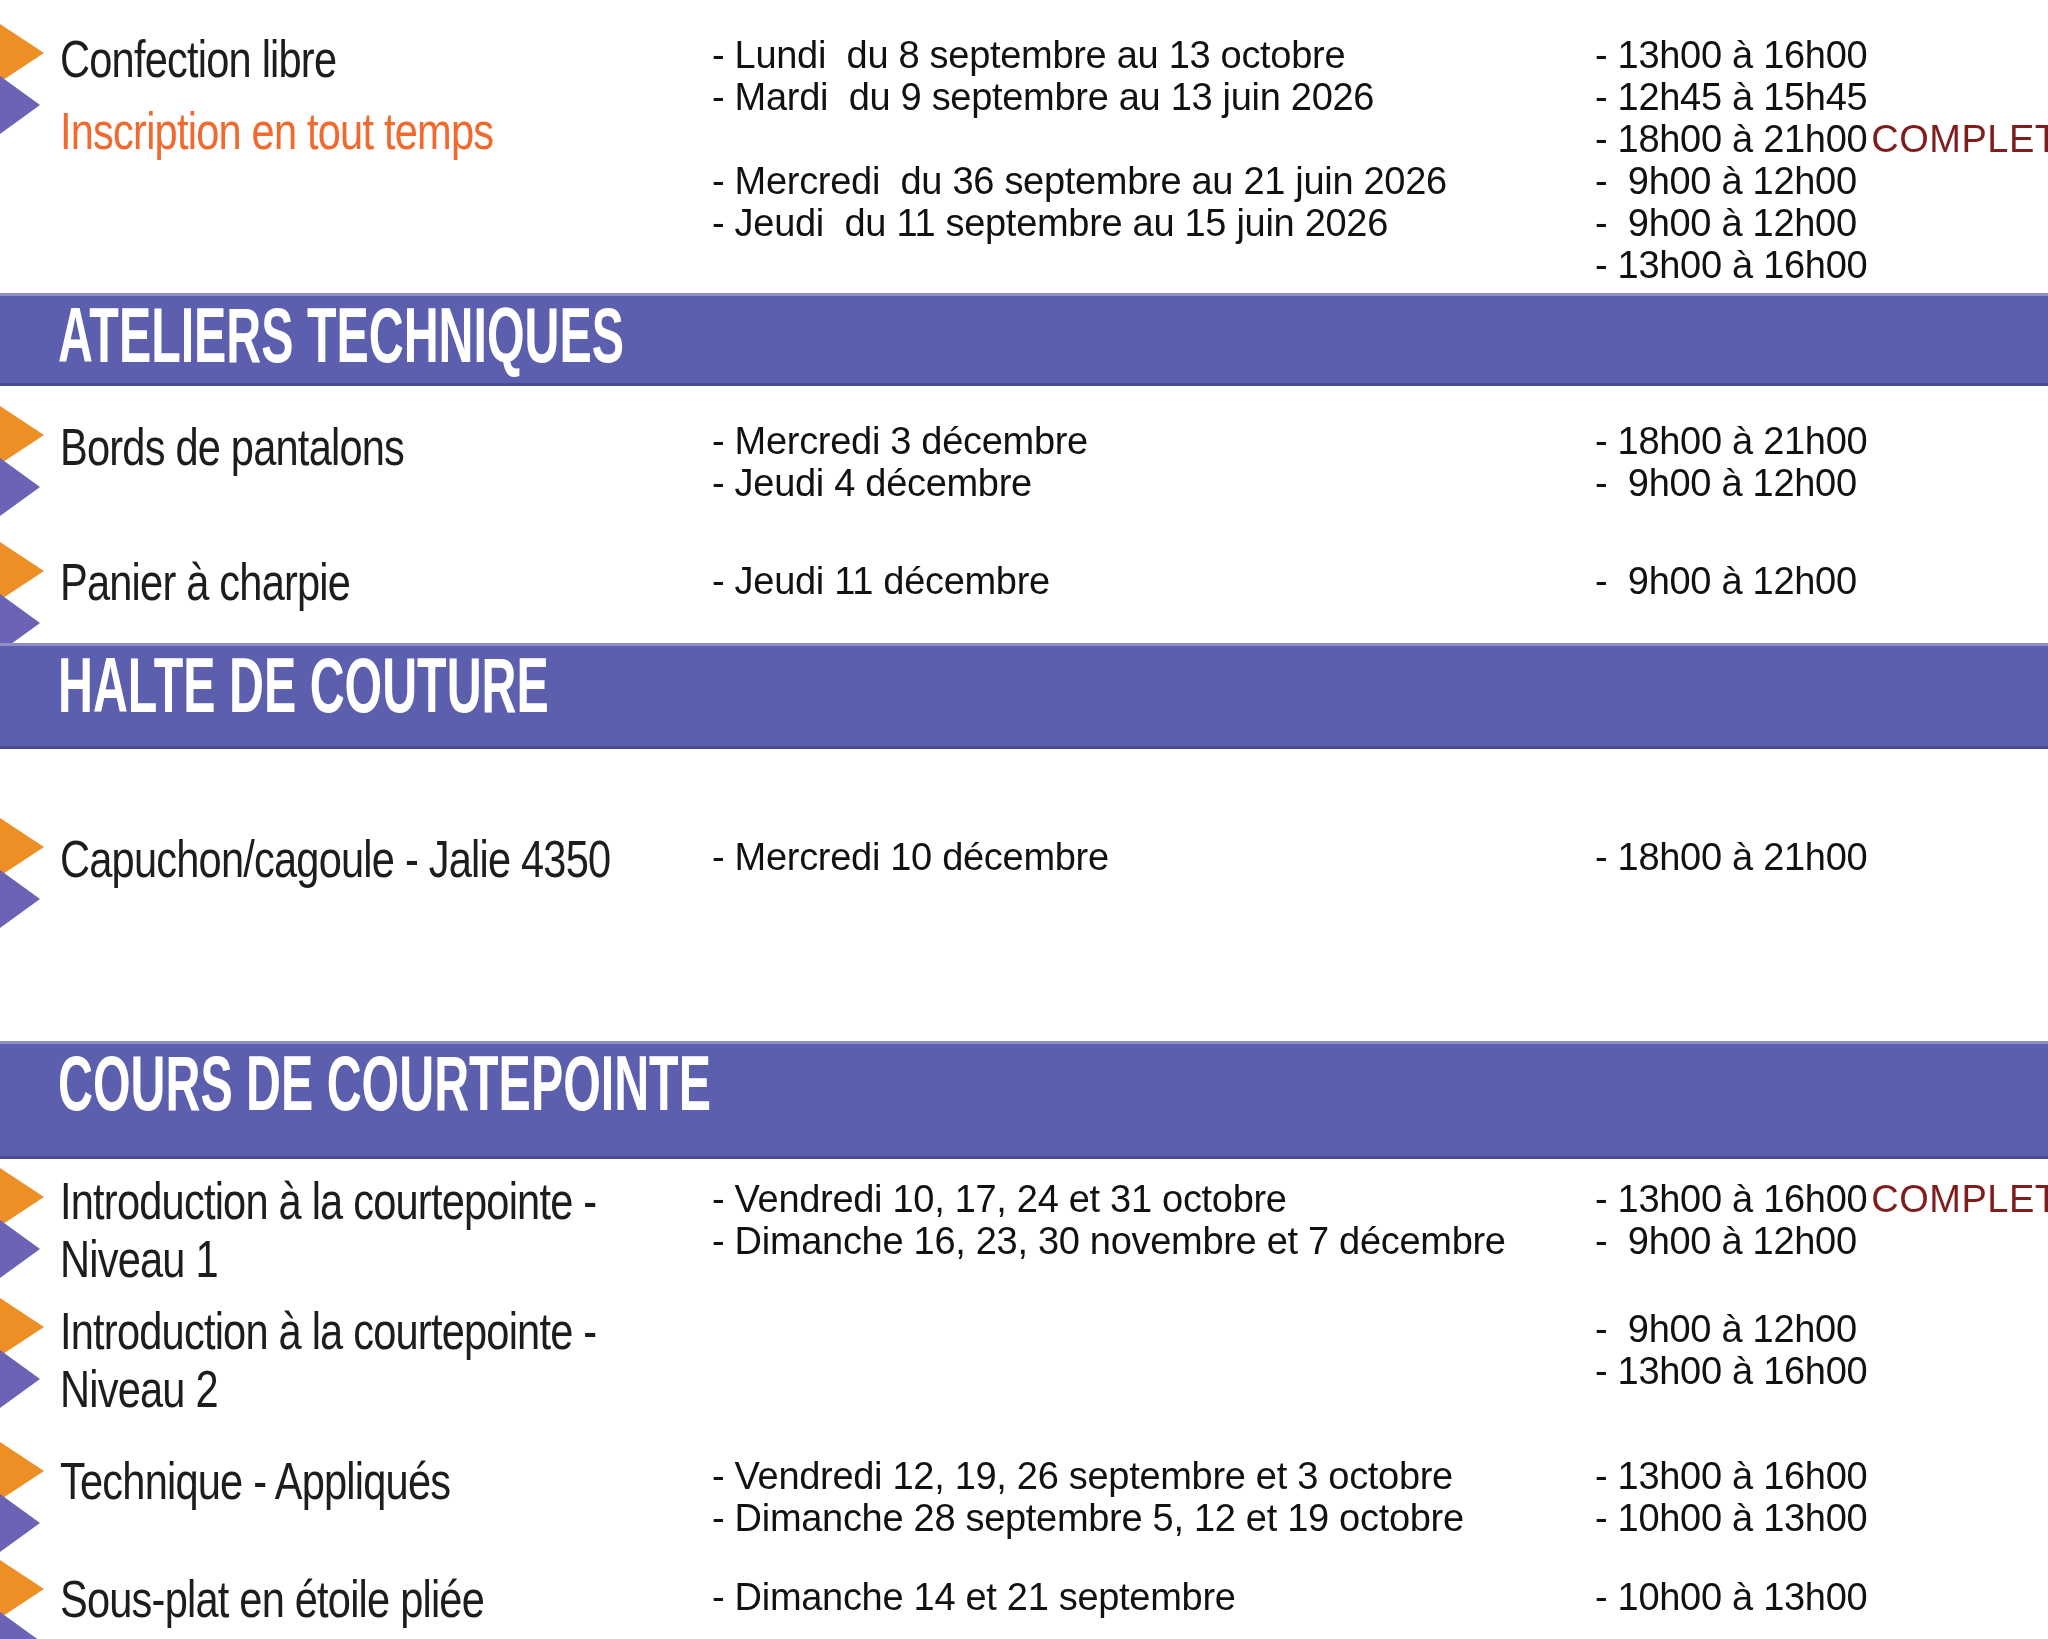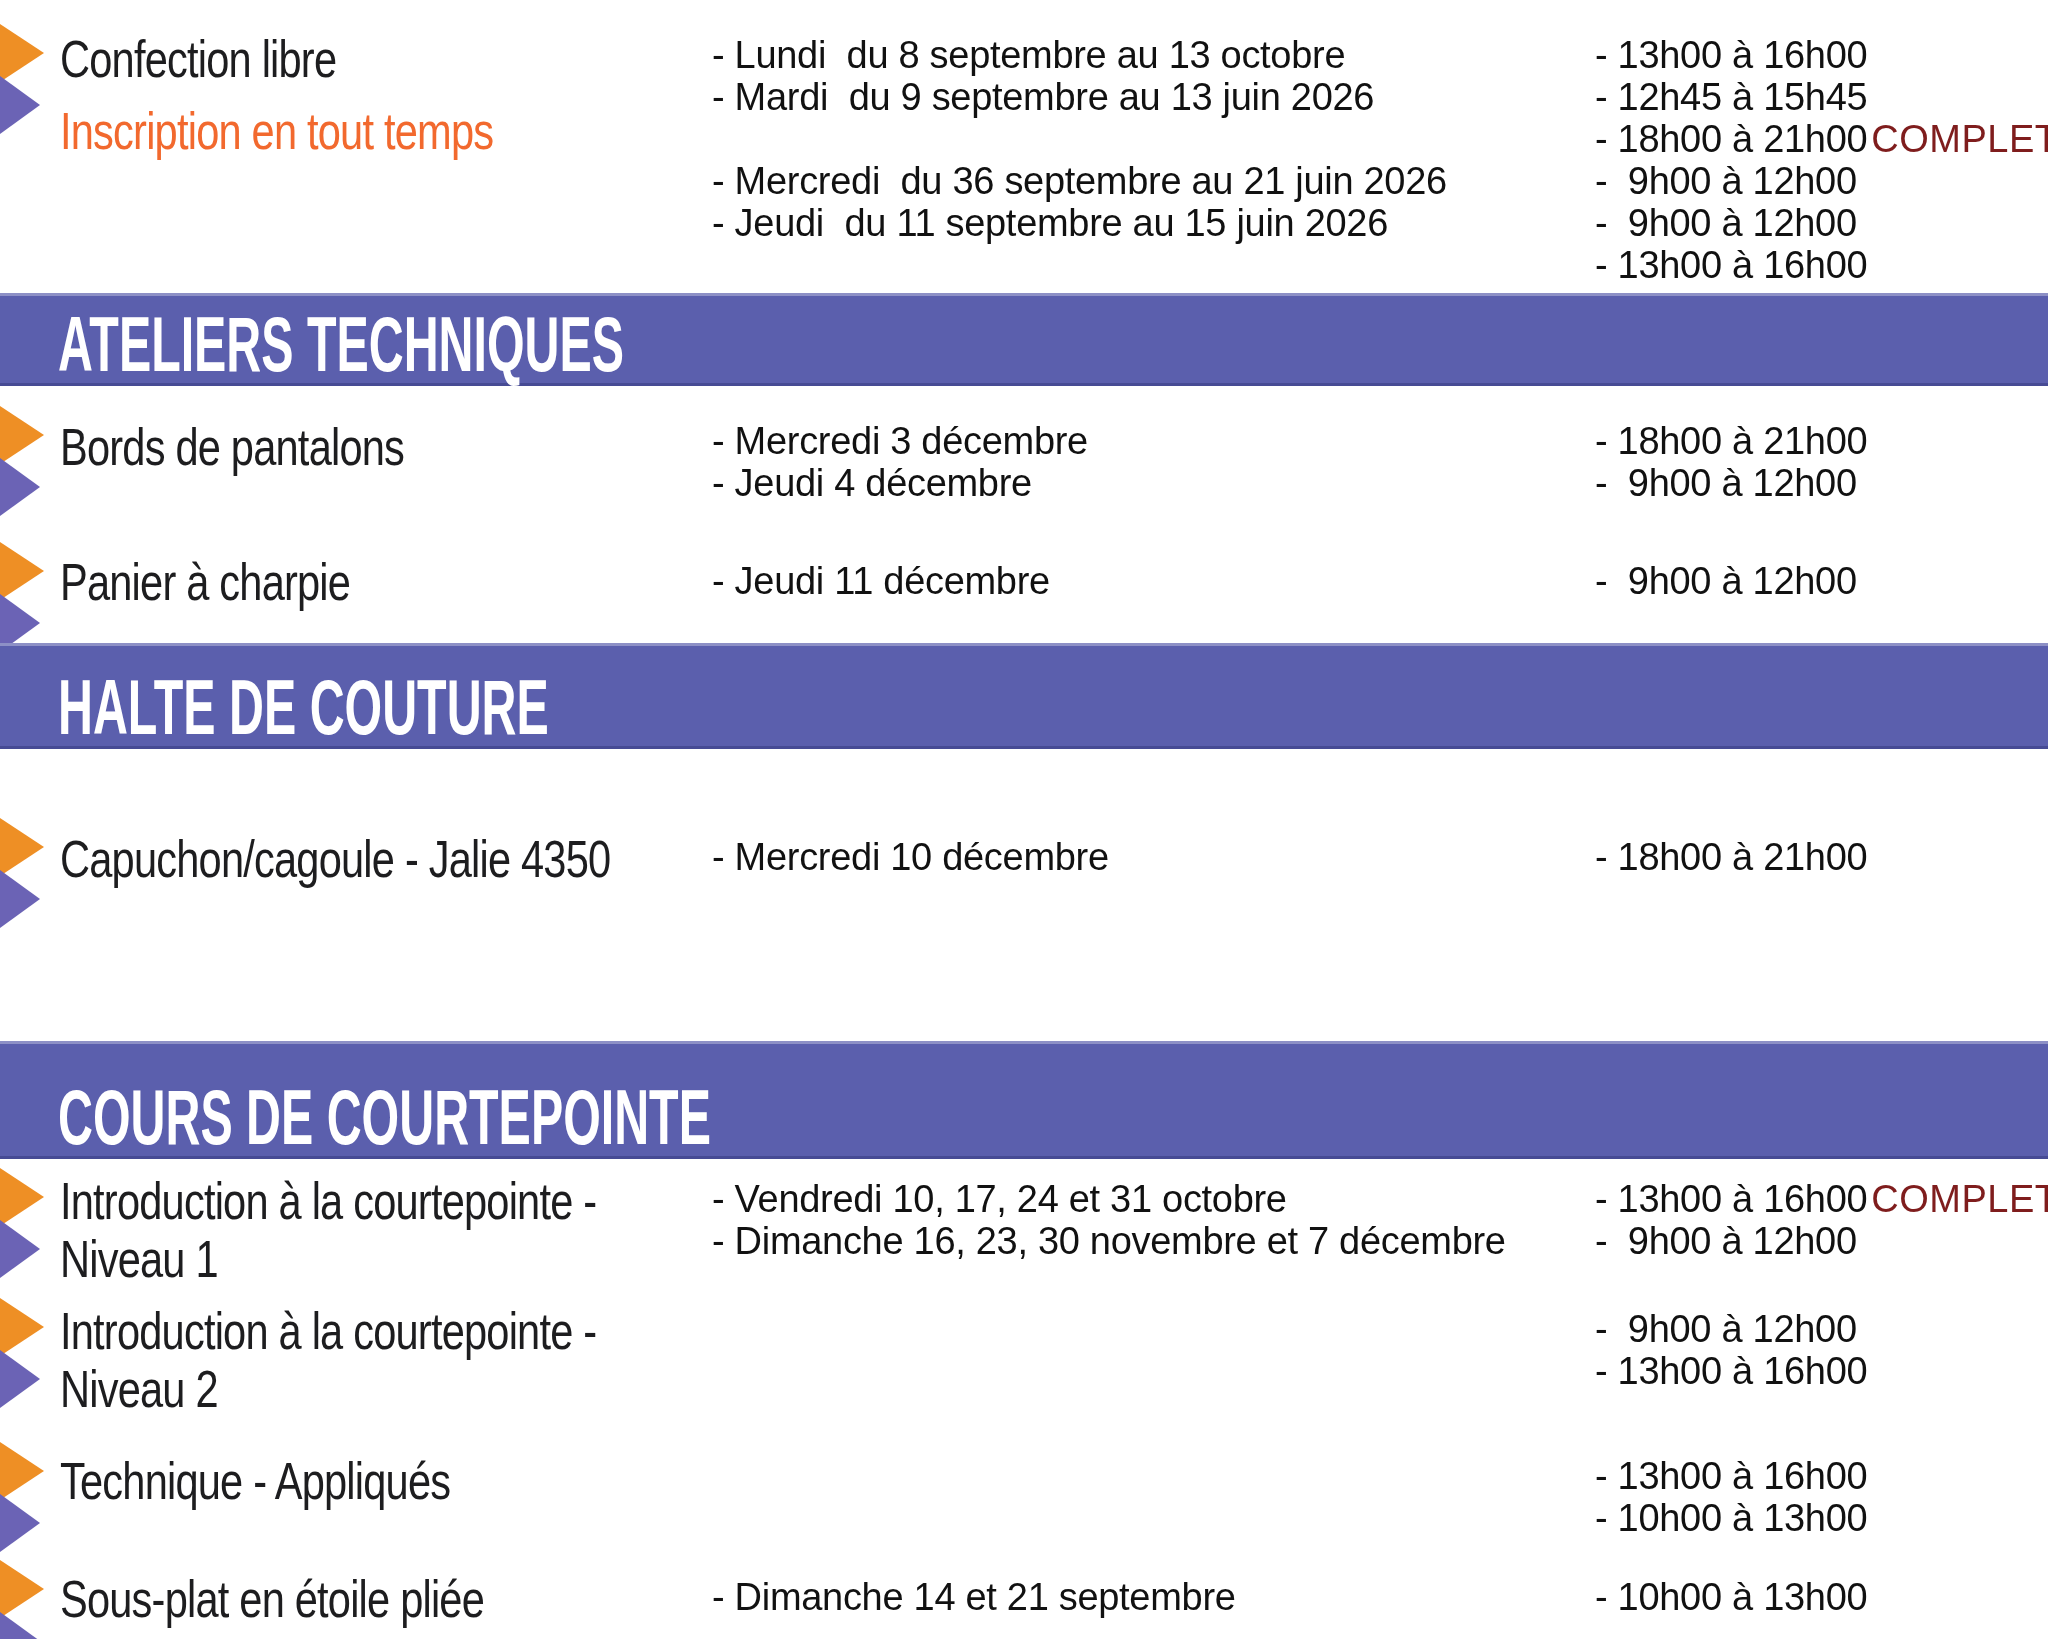--- a/index.html
+++ b/index.html
@@ -16,21 +16,21 @@
   
   .banner{
     position:absolute;
     left:0;
     width:2048px;
     background:#5b5fad;
     border-top:3px solid #8d90c6;
     border-bottom:3px solid #474b94;
     box-sizing:border-box;
     display:flex;
-    align-items:flex-end;
+    align-items:flex-start;
   }
   .banner-text{
     margin-left:58px;
     font-size:78px;
     font-weight:700;
     color:#ffffff;
     letter-spacing:0px;
     white-space:pre;
     transform:scaleX(.62);
     transform-origin:0 50%;
@@ -202,20 +202,24 @@
   <div class="col times" style="top:1308px">
     <div class="line">-  9h00 à 12h00</div>
     <div class="line">- 13h00 à 16h00</div>
   </div>
 
   <div class="marker" style="top:1442px">
     <div class="tri orange"></div>
     <div class="tri purple"></div>
   </div>
   <div class="title" style="top:1452px">Technique - Appliqués</div>
+  <div class="col dates" style="top:1455px">
+    <div class="line">- Vendredi 12, 19, 26 septembre et 3 octobre</div>
+    <div class="line">- Dimanche 28 septembre 5, 12 et 19 octobre</div>
+  </div>
   <div class="col times" style="top:1455px">
     <div class="line">- 13h00 à 16h00</div>
     <div class="line">- 10h00 à 13h00</div>
   </div>
 
   <div class="marker" style="top:1560px">
     <div class="tri orange"></div>
     <div class="tri purple"></div>
   </div>
   <div class="title" style="top:1570px">Sous-plat en étoile pliée</div>

